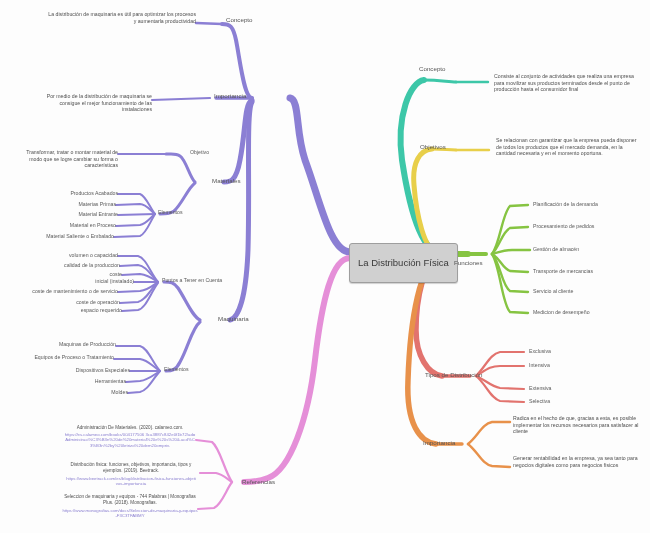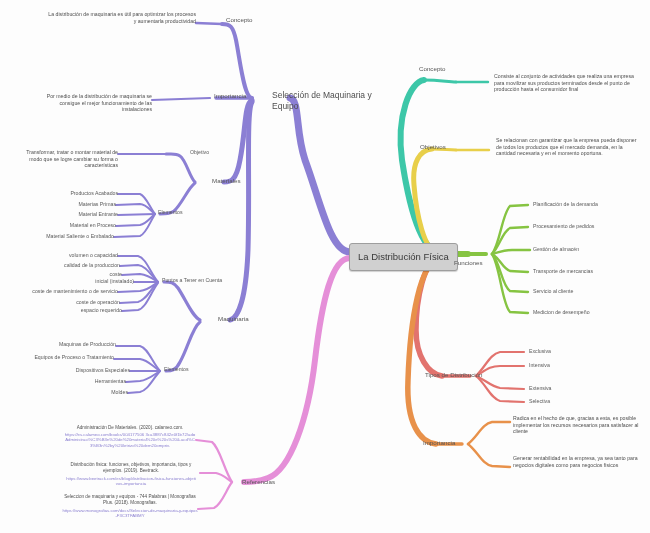--- a/index.html
+++ b/index.html
@@ -3,21 +3,21 @@
 <meta charset="utf-8">
 <style>
   html,body{margin:0;padding:0;background:#fdfdfd;}
   body{width:650px;height:533px;position:relative;overflow:hidden;
        font-family:"Liberation Sans","DejaVu Sans",sans-serif;color:#4a4a4a;}
   #canvas{position:absolute;left:0;top:0;width:650px;height:533px;}
   svg.links{position:absolute;left:0;top:0;width:650px;height:533px;pointer-events:none;}
   .node{position:absolute;white-space:pre-line;line-height:1.25;}
   .t-root{
     background:#d0d0d0;border:1px solid #9e9e9e;border-radius:3px;
-    padding:7px 8px;font-size:9.5px;color:#3a3a3a;white-space:nowrap;
+    padding:13px 8px;font-size:9.5px;color:#3a3a3a;white-space:nowrap;
     box-shadow:0 1px 1px rgba(0,0,0,.18);
   }
   .t-main{font-size:8.5px;color:#4e4e4e;}
   .t-sub{font-size:6.2px;color:#555;}
   .t-leaf{font-size:5.2px;color:#5a5a5a;}
   .t-note{font-size:5.2px;color:#4f4f4f;}
   .t-ref{font-size:4.6px;color:#4f4f4f;}
   .t-url{font-size:4.3px;color:#8a7fd0;word-break:break-all;}
   .ar{text-align:right;}
   .al{text-align:left;}
@@ -99,21 +99,20 @@
 
       <path d="M440,260 C420,260 410,320 408,380 C406,424 420,442 436,444" stroke="#e8914a" stroke-width="5.5"></path>
       <path d="M436,444 C448,444 454,444 462,444" stroke="#e8914a" stroke-width="3.4"></path>
       <path d="M468,444 C478,436 482,424 492,422 L510,422" stroke="#e8914a" stroke-width="2.4"></path>
       <path d="M468,444 C478,452 482,464 492,466 L510,467" stroke="#e8914a" stroke-width="2.4"></path>
     </g>
   </svg>
 
   <div class="node t-root" style="left:349px;top:243px;">La Distribución Física</div>
 
-  <div class="node t-main al" style="left:272px;top:90px;width:120px;">Selección de Maquinaria y Equipo</div>
 
   <div class="node t-sub al" style="left:226px;top:16px;width:60px;">Concepto</div>
   <div class="node t-note ar" style="left:46px;top:11px;width:150px;">La distribución de maquinaria es útil para optimizar los procesos y aumentarla productividad</div>
 
   <div class="node t-sub al" style="left:214px;top:92px;width:60px;">Importancia</div>
   <div class="node t-note ar" style="left:32px;top:93px;width:120px;">Por medio de la distribución de maquinaria se consigue el mejor funcionamiento de las instalaciones</div>
 
   <div class="node t-sub al" style="left:212px;top:177px;width:60px;">Materiales</div>
   <div class="node t-leaf al" style="left:190px;top:149px;width:42px;">Objetivo</div>
   <div class="node t-note ar" style="left:14px;top:149px;width:104px;">Transformar, tratar o montar material de modo que se logre cambiar su forma o características</div>

